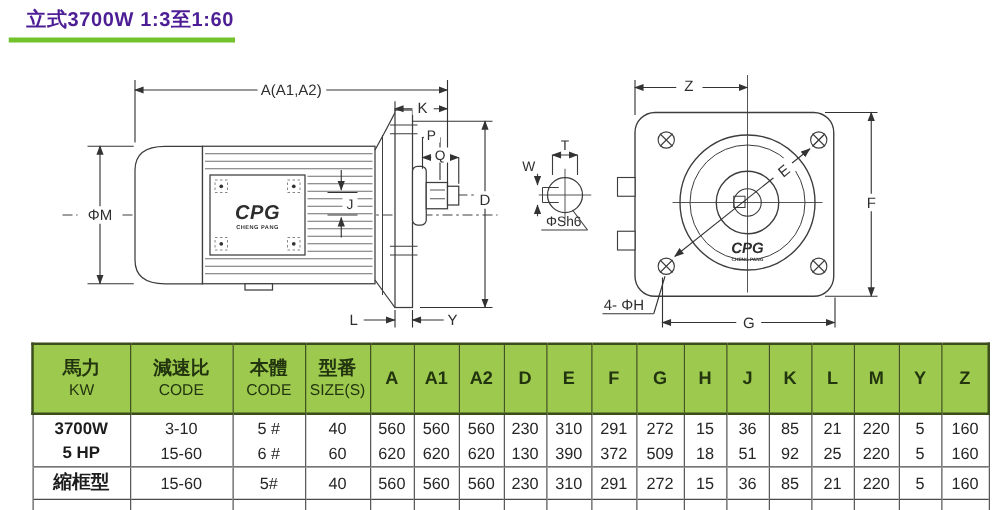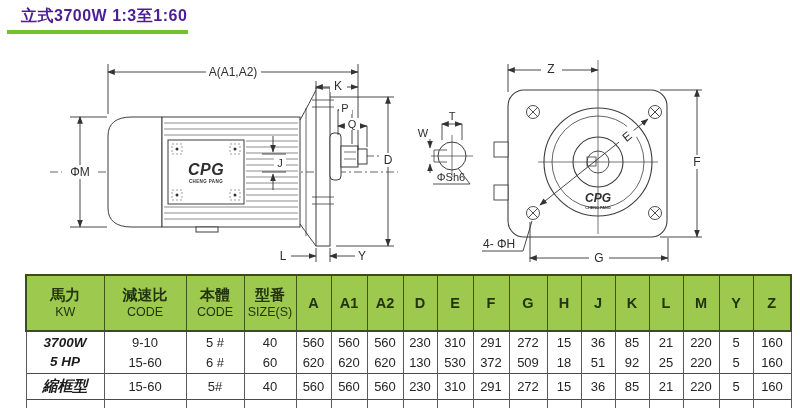--- a/index.html
+++ b/index.html
@@ -31,21 +31,21 @@
   .h1 { font-size:15px; font-weight:bold; line-height:1.25; }
   .h1.solo { font-size:14.5px; }
   .h2 { font-size:12.5px; font-weight:normal; line-height:1.2; }
   .spec-table tbody td { border-left:1px solid #5a5a5a; border-right:1px solid #5a5a5a;
                          border-top:none; border-bottom:none;
                          font-size:13px; color:#262626; }
   .spec-table tbody tr.g0 td { height:21px; }
   .spec-table tbody tr.g1 td { height:26px; }
   .spec-table tbody tr.group-start td { border-top:1.4px solid #4a4a4a;margin-left:14px; }
   .spec-table tbody tr.partial td { height:18px; }
-  .model-cell div { font-weight:bold; font-size:13.5px; line-height:1.45; color:#1d1d1d;font-style:italic; }
+  .model-cell div { font-weight:bold; font-size:13.5px; line-height:1.45; color:#1d1d1d; }
   .model-cell.zh div { font-size:15px; font-weight:600; }
 </style>
 </head>
 <body>
 
 <div class="page">
 
   <div class="page-title">立式3700W 1:3至1:60</div>
   <div class="title-underline"></div>
 
@@ -320,21 +320,21 @@
             <div class="h1 solo">Z</div>
           </th>
         </tr>
     </thead>
     <tbody id="body-rows">
         <tr class="g0">
           <td rowspan="2" class="model-cell">
             <div>3700W</div>
             <div>5 HP</div>
           </td>
-          <td>9-10</td>
+          <td>3-10</td>
           <td>5 #</td>
           <td>40</td>
           <td>560</td>
           <td>560</td>
           <td>560</td>
           <td>230</td>
           <td>310</td>
           <td>291</td>
           <td>272</td>
           <td>15</td>
@@ -346,21 +346,21 @@
           <td>160</td>
         </tr>
         <tr class="g0">
           <td>15-60</td>
           <td>6 #</td>
           <td>60</td>
           <td>620</td>
           <td>620</td>
           <td>620</td>
           <td>130</td>
-          <td>530</td>
+          <td>390</td>
           <td>372</td>
           <td>509</td>
           <td>18</td>
           <td>51</td>
           <td>92</td>
           <td>25</td>
           <td>220</td>
           <td>5</td>
           <td>160</td>
         </tr>

